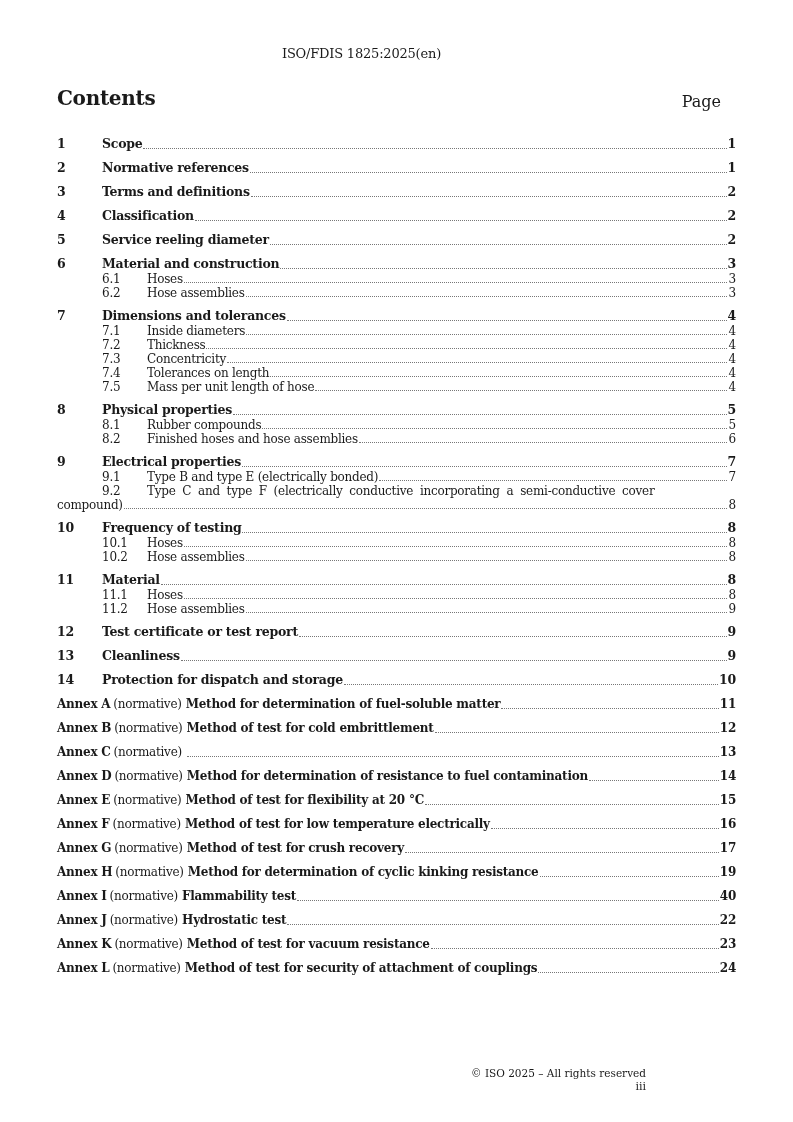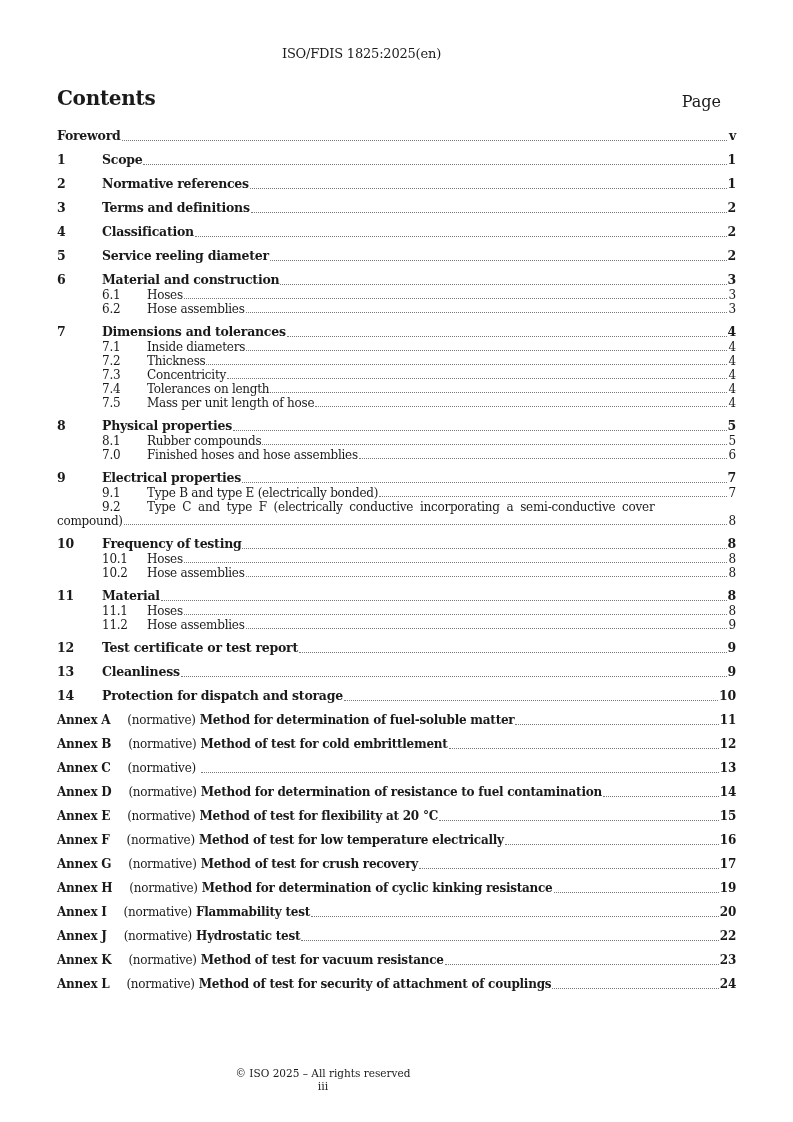--- a/index.html
+++ b/index.html
@@ -32,42 +32,37 @@
   .label { flex: none; white-space: nowrap; }
   .leader {
     flex: 1 1 auto; border-bottom: 1px dotted #777; margin: 0 1px 3px 1px; height: 1px; align-self: flex-end;
   }
   .pg { flex: none; text-align: right; min-width: 8px; }
   .wrap-block { position: relative; font-size: 12px; line-height: 14px; letter-spacing: -0.25px; }
   .wrap-line1 { display: flex; align-items: flex-end; }
   .wrap-line1 .label { white-space: normal; word-spacing: 3.2px; }
   .wrap-line2 { display: flex; align-items: baseline; }
   .annex { font-size: 12px; line-height: 16px; margin-top: 8px; font-weight: bold; display: flex; align-items: center; letter-spacing: -0.25px; }
-  .annex .norm { font-weight: normal; margin: 0 4px 0 17px; }
+  .annex .norm { font-weight: normal; margin: 0 4px 0 3px; }
   .footer {
-    position: absolute; top: 1066px; left: 0; width: 646px; text-align: center; font-size: 10.5px; line-height: 14px;
+    position: absolute; top: 1066px; left: 0; width: 646px; text-align: right; font-size: 10.5px; line-height: 14px;
   }
   .footer .pgnum { font-size: 11px; }
 </style>
 </head>
 <body>
 
 <div class="doc-header">ISO/FDIS 1825:2025(en)</div>
 
 <div class="title-row">
   <div class="contents-title">Contents</div>
   <div class="page-label">Page</div>
 </div>
 
 <div class="toc" id="toc">
-  <div class="entry main first">
-    <span class="label">Foreword</span>
-    <span class="leader"></span>
-    <span class="pg">v</span>
-  </div>
   <div id="clauses">
       <div class="entry main">
         <span class="num">1</span>
         <span class="label">Scope</span>
         <span class="leader"></span>
         <span class="pg">1</span>
       </div>
       <div class="entry main">
         <span class="num">2</span>
         <span class="label">Normative references</span>
@@ -152,21 +147,21 @@
         <span class="leader"></span>
         <span class="pg">5</span>
       </div>
       <div class="entry sub">
         <span class="subnum">8.1</span>
         <span class="label">Rubber compounds</span>
         <span class="leader"></span>
         <span class="pg">5</span>
       </div>
       <div class="entry sub">
-        <span class="subnum">7.0</span>
+        <span class="subnum">8.2</span>
         <span class="label">Finished hoses and hose assemblies</span>
         <span class="leader"></span>
         <span class="pg">6</span>
       </div>
       <div class="entry main">
         <span class="num">9</span>
         <span class="label">Electrical properties</span>
         <span class="leader"></span>
         <span class="pg">7</span>
       </div>
@@ -296,21 +291,21 @@
         <span class="norm">(normative)</span>
         <span class="label">Method for determination of cyclic kinking resistance</span>
         <span class="leader"></span>
         <span class="pg">19</span>
       </div>
       <div class="annex">
         <span class="label">Annex I</span>
         <span class="norm">(normative)</span>
         <span class="label">Flammability test</span>
         <span class="leader"></span>
-        <span class="pg">20</span>
+        <span class="pg">40</span>
       </div>
       <div class="annex">
         <span class="label">Annex J</span>
         <span class="norm">(normative)</span>
         <span class="label">Hydrostatic test</span>
         <span class="leader"></span>
         <span class="pg">22</span>
       </div>
       <div class="annex">
         <span class="label">Annex K</span>

